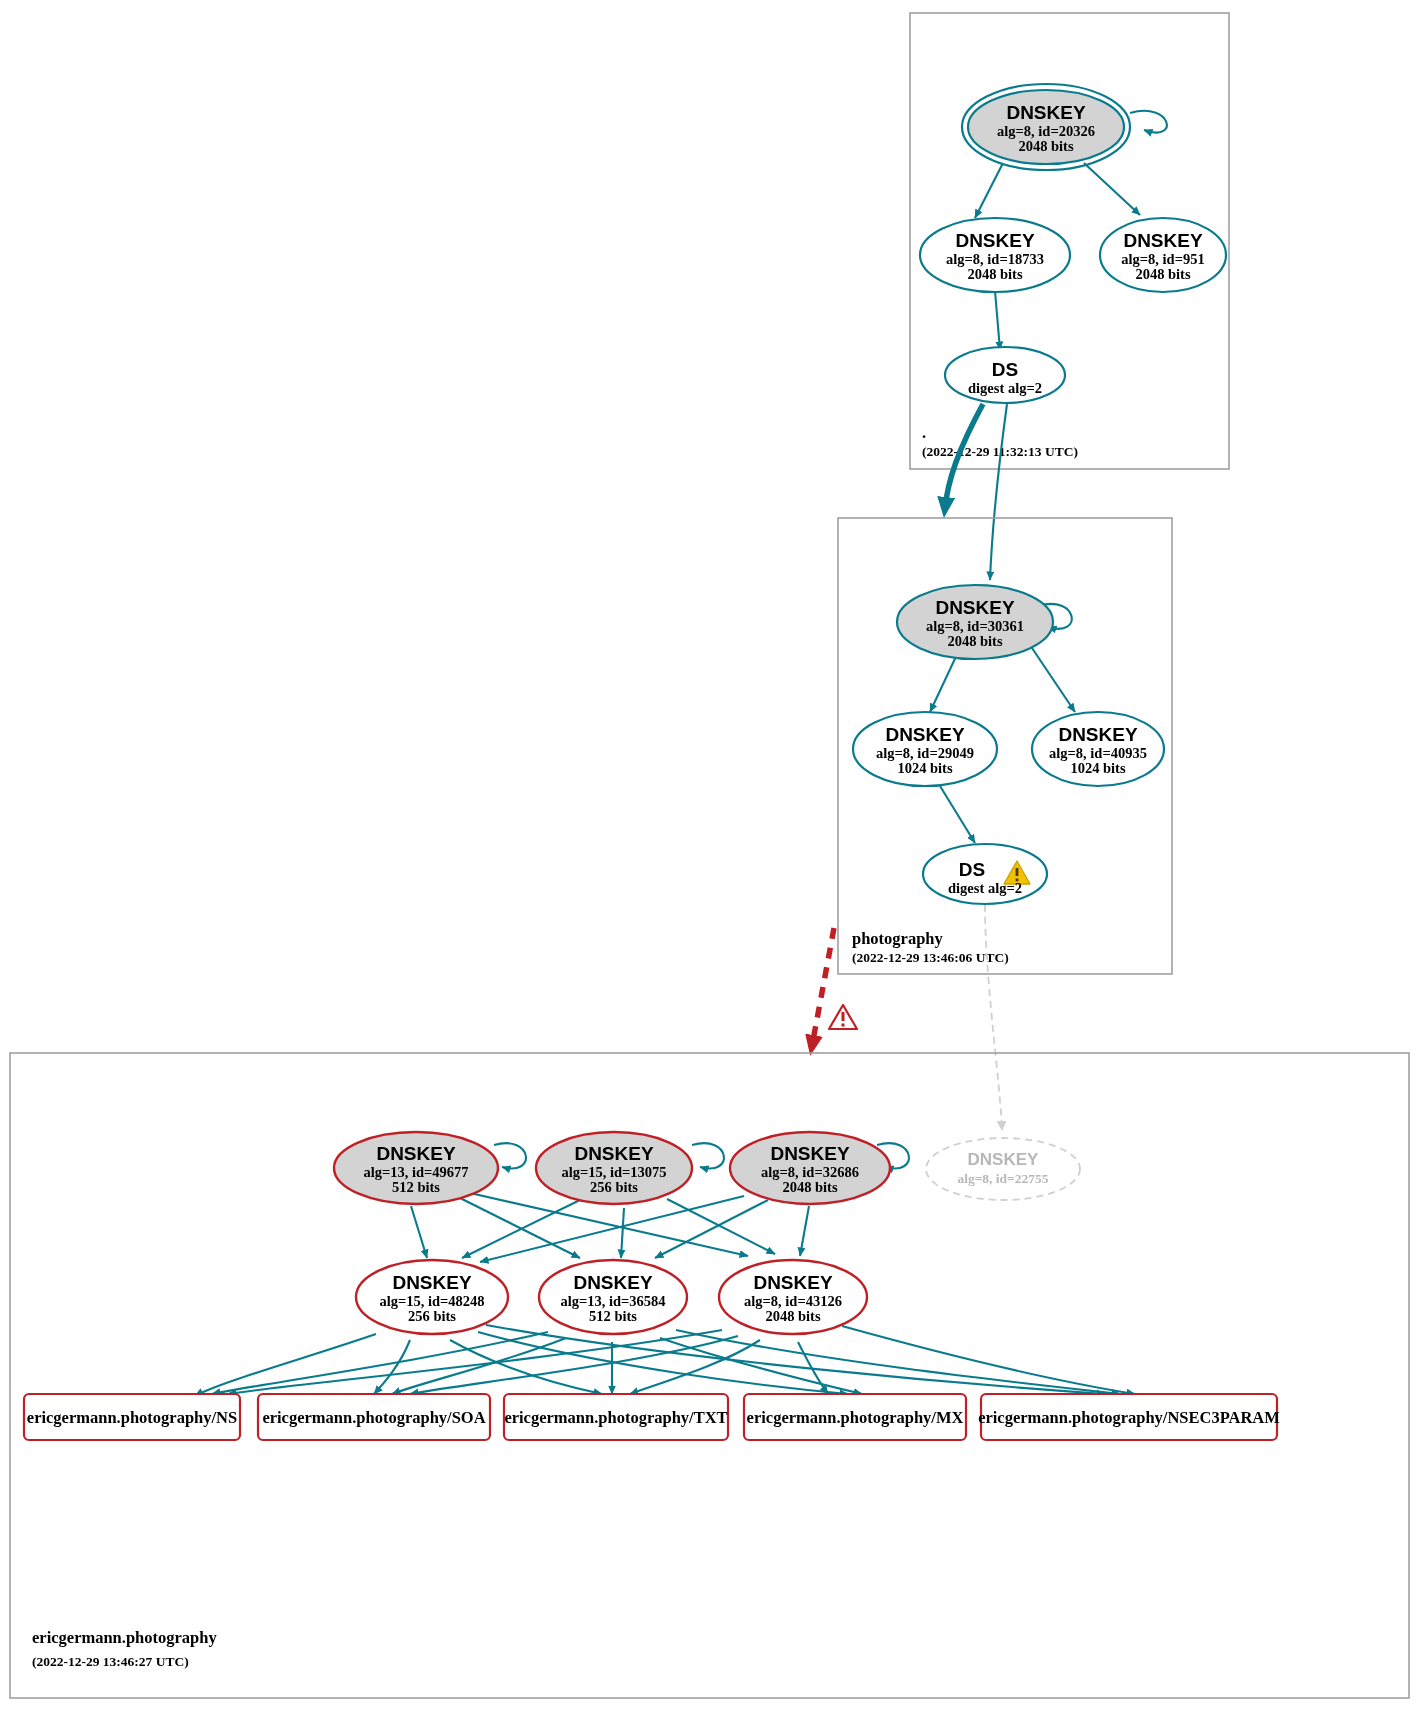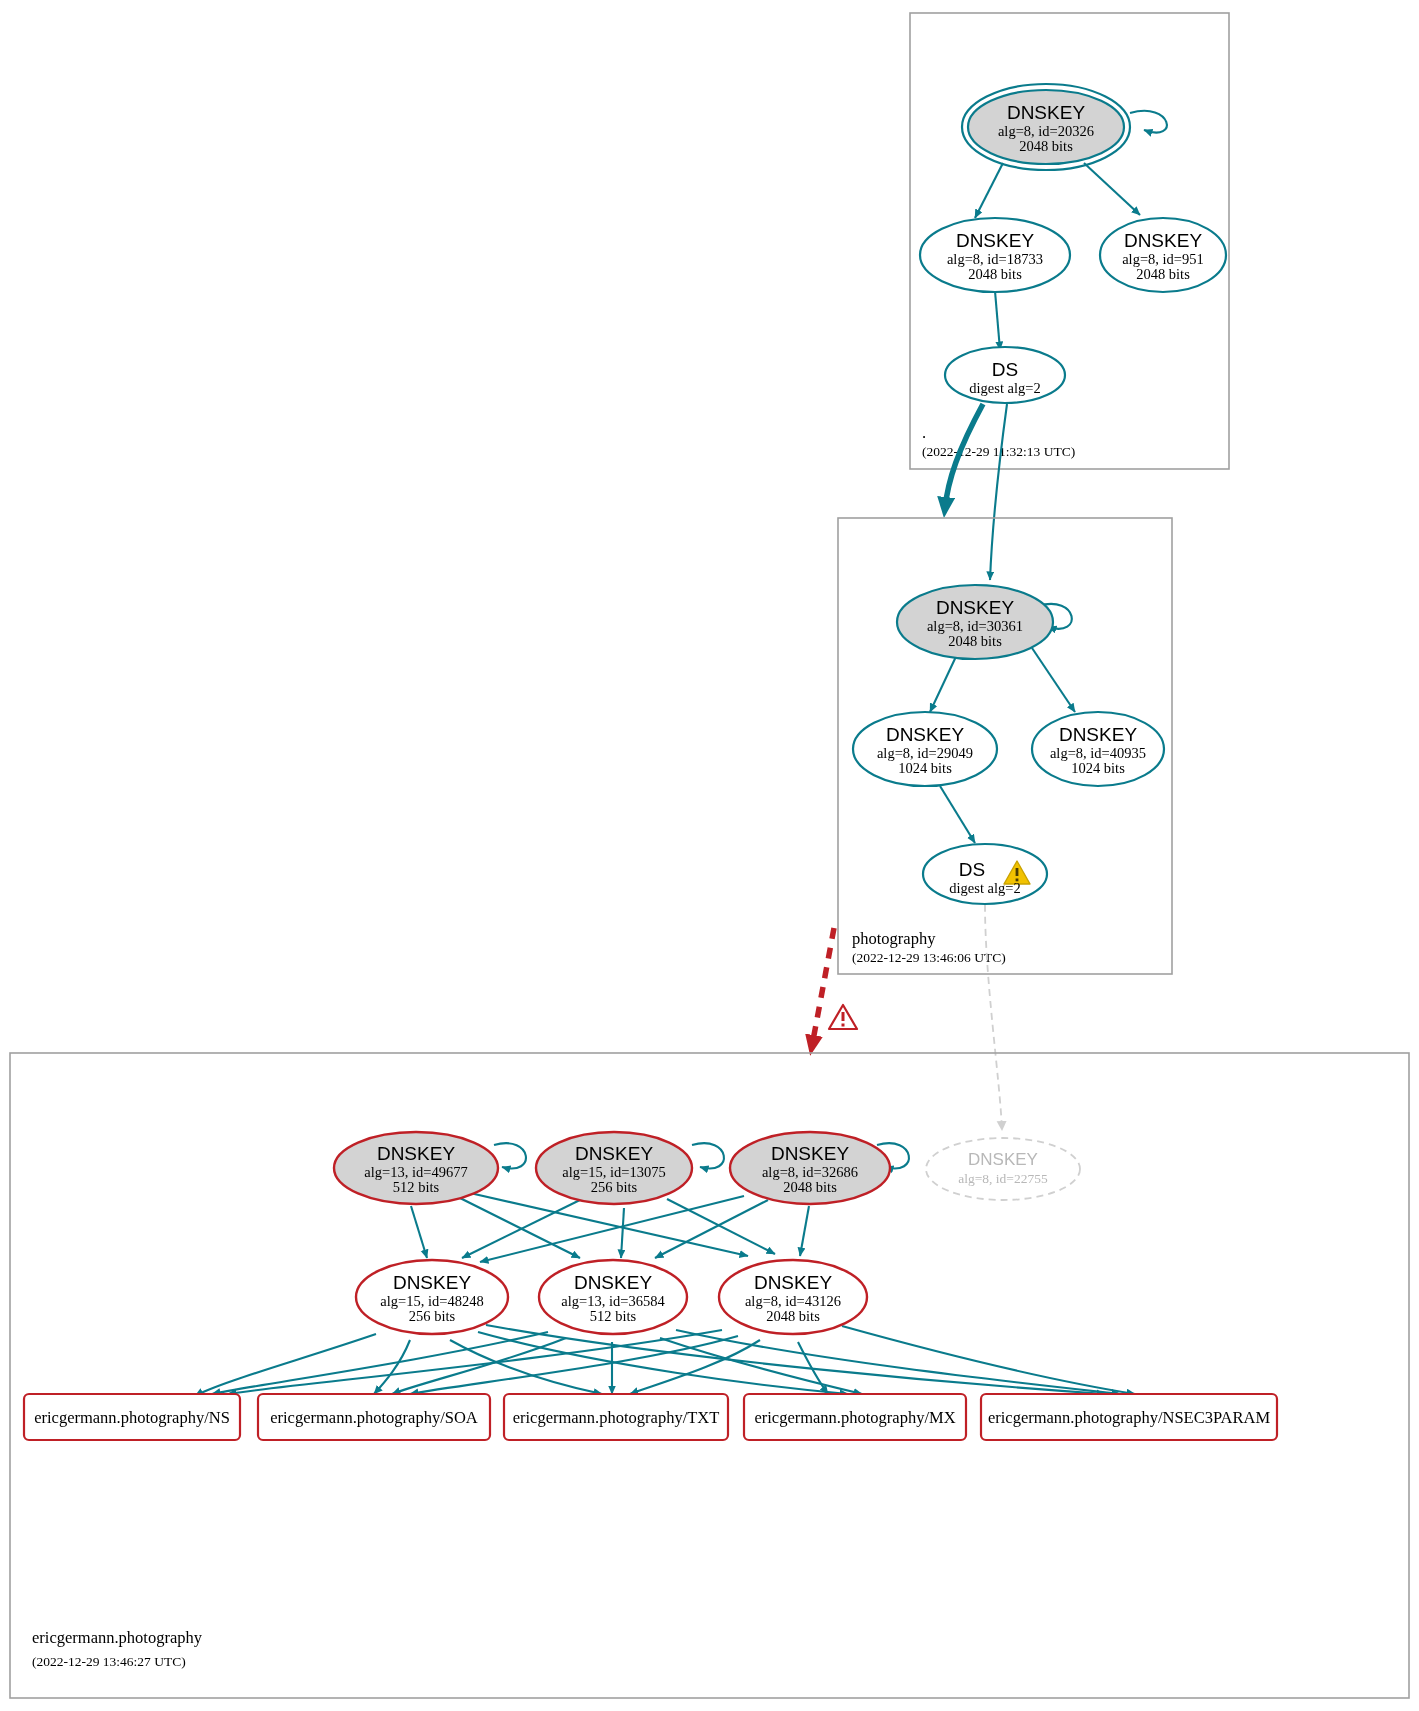--- a/index.html
+++ b/index.html
@@ -12,20 +12,21 @@
     width: 1419px;
     height: 1711px;
     position: relative;
     overflow: hidden;
   }
   #stage {
     position: absolute;
     left: 0; top: 0;
     width: 1419px;
     height: 1218px;
+    font-weight: bold;
   }
   svg#graph {
     position: absolute;
     left: 0; top: 0;
     width: 1419px;
     height: 1711px;
   }
   .zone-box {
     fill: none;
     stroke: #a0a0a0;

